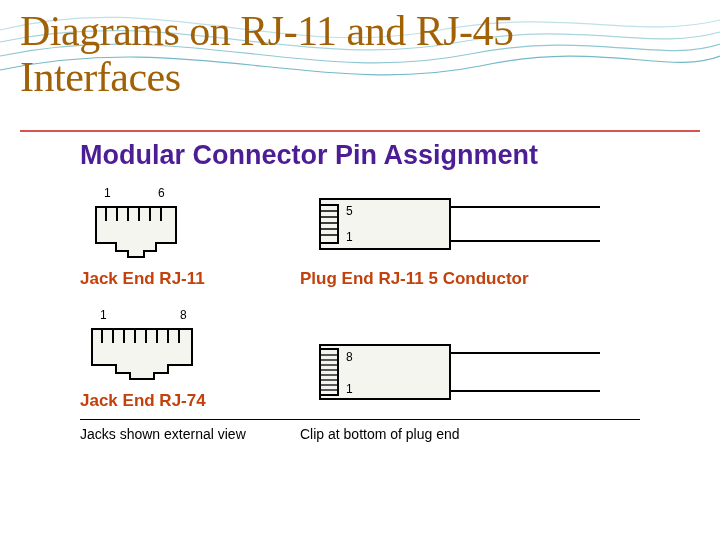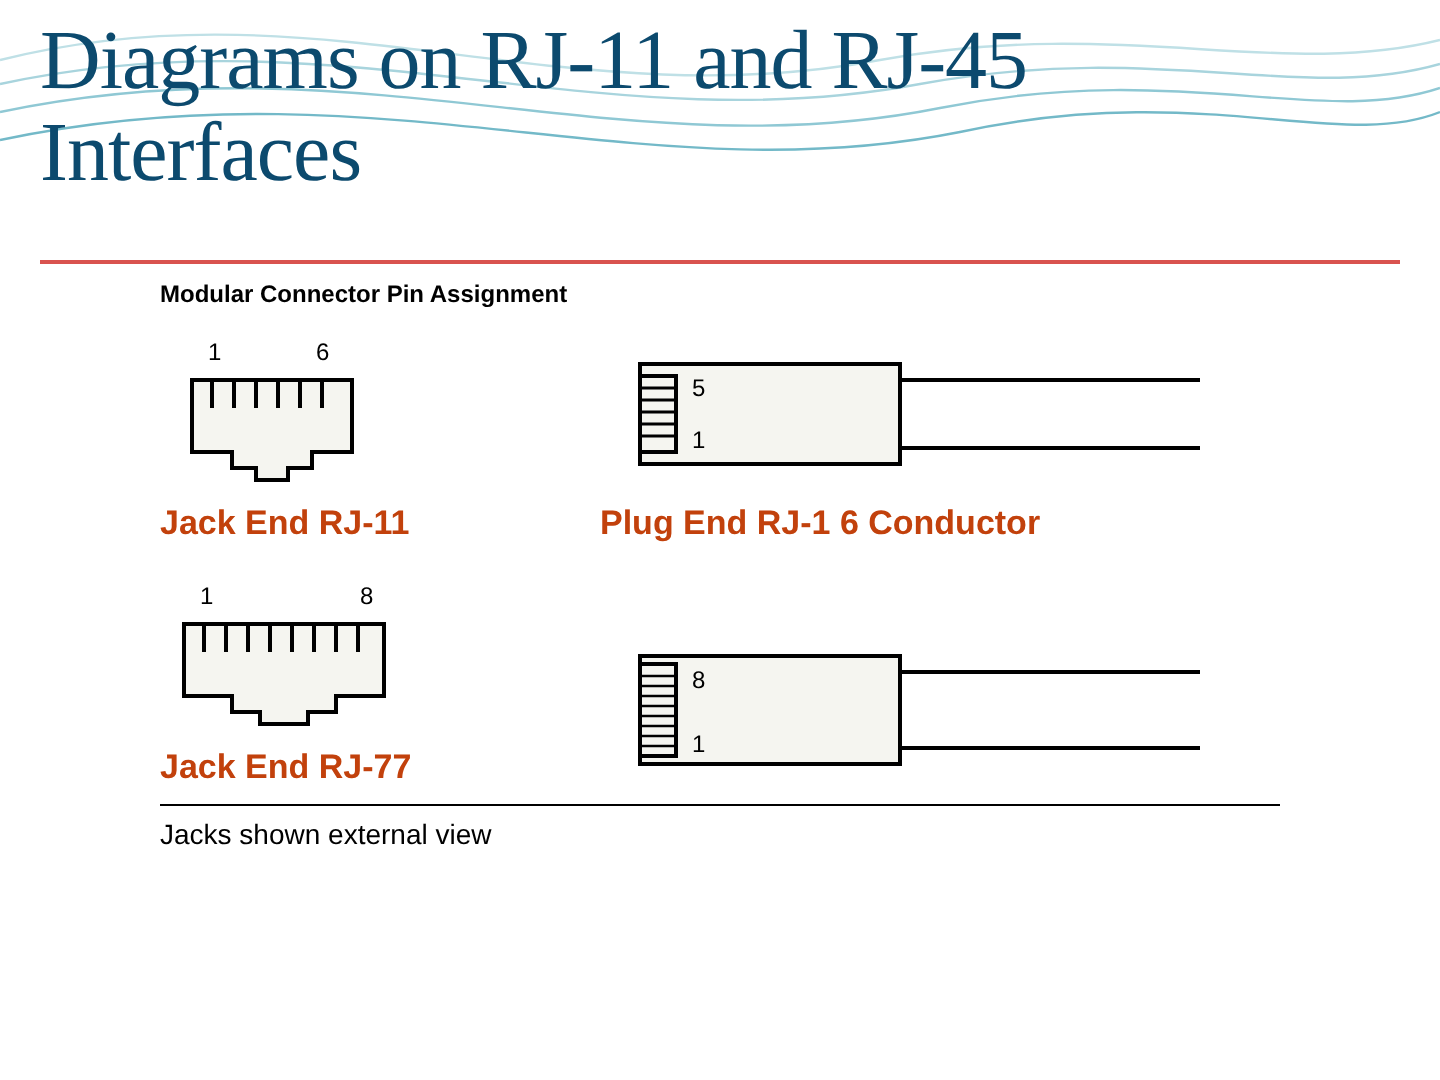--- a/index.html
+++ b/index.html
@@ -1,22 +1,22 @@
 <!DOCTYPE html>
 <html><head>
 <meta charset="utf-8">
 <style>
   * { box-sizing: border-box; margin: 0; padding: 0; }
   html, body { width: 720px; height: 540px; font-family: Georgia, 'Times New Roman', serif; background: #fff; overflow: hidden; }
   .slide { position: relative; width: 720px; height: 540px; background: #fff; }
   .wave-bg { position: absolute; top: 0; left: 0; width: 720px; height: 120px; pointer-events: none; }
-  .title { position: absolute; top: 8px; left: 20px; width: 600px; font-size: 42px; line-height: 1.1; color: #0c4a6e; font-weight: 400; letter-spacing: -0.5px; }
+  .title { position: absolute; top: 8px; left: 20px; width: 600px; font-size: 42px; line-height: 1.1; color: #a16207; font-weight: 400; letter-spacing: -0.5px; }
   .underline { position: absolute; top: 130px; left: 20px; width: 680px; height: 2px; background: #d9534f; }
   .content { position: absolute; top: 140px; left: 80px; width: 560px; }
-  .section-title { font-family: Arial, Helvetica, sans-serif; font-weight: bold; font-size: 12px; color: #000000; margin-bottom: 14px; }
+  .section-title { font-family: Arial, Helvetica, sans-serif; font-weight: bold; font-size: 27px; color: #4c1d95; margin-bottom: 14px; }
   .row { display: flex; align-items: flex-end; margin-bottom: 8px; }
   .cell-left { width: 220px; }
   .cell-right { width: 320px; }
   .cell-right-wide { display:flex; align-items:center; width:320px; }
   .caption { font-family: Arial, Helvetica, sans-serif; font-weight: bold; font-size: 17px; color: #c2410c; margin-top: 6px; }
   .note-row { display: flex; margin-top: 4px; }
   .note { font-family: Arial, Helvetica, sans-serif; font-size: 14px; color: #000; }
   .note-left { width: 220px; }
   .note-right { width: 320px; }
   .divider { width: 560px; height: 1px; background: #000; margin: 2px 0 6px 0; }
@@ -74,42 +74,42 @@
                 <line x1="20" y1="50" x2="38" y2="50"></line>
             </g>
 
             <line x1="150" y1="22" x2="300" y2="22" stroke="#000" stroke-width="2"></line>
             <line x1="150" y1="56" x2="300" y2="56" stroke="#000" stroke-width="2"></line>
 
             <text x="46" y="30" font-family="Arial" font-size="12">5</text>
             <text x="46" y="56" font-family="Arial" font-size="12">1</text>
           </svg>
         </div>
-        <div class="caption">Plug End RJ-1 6 Conductor</div>
+        <div class="caption">Plug End RJ-11 5 Conductor</div>
       </div>
     </div>
 
     <div class="row" style="margin-top:18px;">
       <div class="cell-left">
         <svg width="130" height="78" viewBox="0 0 130 78">
           <text x="20" y="12" font-family="Arial" font-size="12">1</text>
           <text x="100" y="12" font-family="Arial" font-size="12">8</text>
           <path d="M12 22 L112 22 L112 58 L88 58 L88 66 L74 66 L74 72 L50 72 L50 66 L36 66 L36 58 L12 58 Z" fill="#f5f5f0" stroke="#000" stroke-width="2"></path>
           <g stroke="#000" stroke-width="2">
             <line x1="22" y1="22" x2="22" y2="36"></line>
               <line x1="33" y1="22" x2="33" y2="36"></line>
               <line x1="44" y1="22" x2="44" y2="36"></line>
               <line x1="55" y1="22" x2="55" y2="36"></line>
               <line x1="66" y1="22" x2="66" y2="36"></line>
               <line x1="77" y1="22" x2="77" y2="36"></line>
               <line x1="88" y1="22" x2="88" y2="36"></line>
               <line x1="99" y1="22" x2="99" y2="36"></line>
           </g>
         </svg>
-        <div class="caption">Jack End RJ-77</div>
+        <div class="caption">Jack End RJ-74</div>
       </div>
       <div class="cell-right">
         <div class="cell-right-wide">
           <svg width="300" height="78" viewBox="0 0 300 78">
             <rect x="20" y="12" width="130" height="54" fill="#f5f5f0" stroke="#000" stroke-width="2"></rect>
             <rect x="20" y="16" width="18" height="46" fill="#f5f5f0" stroke="#000" stroke-width="2"></rect>
             <g stroke="#000" stroke-width="1.3">
               <line x1="20" y1="22" x2="38" y2="22"></line>
                 <line x1="20" y1="27" x2="38" y2="27"></line>
                 <line x1="20" y1="32" x2="38" y2="32"></line>
@@ -125,15 +125,16 @@
             <text x="46" y="60" font-family="Arial" font-size="12">1</text>
           </svg>
         </div>
       </div>
     </div>
 
     <div class="divider"></div>
 
     <div class="note-row">
       <div class="note note-left">Jacks shown external view</div>
+      <div class="note note-right">Clip at bottom of plug end</div>
     </div>
   </div>
 </div>
 
 </body></html>

